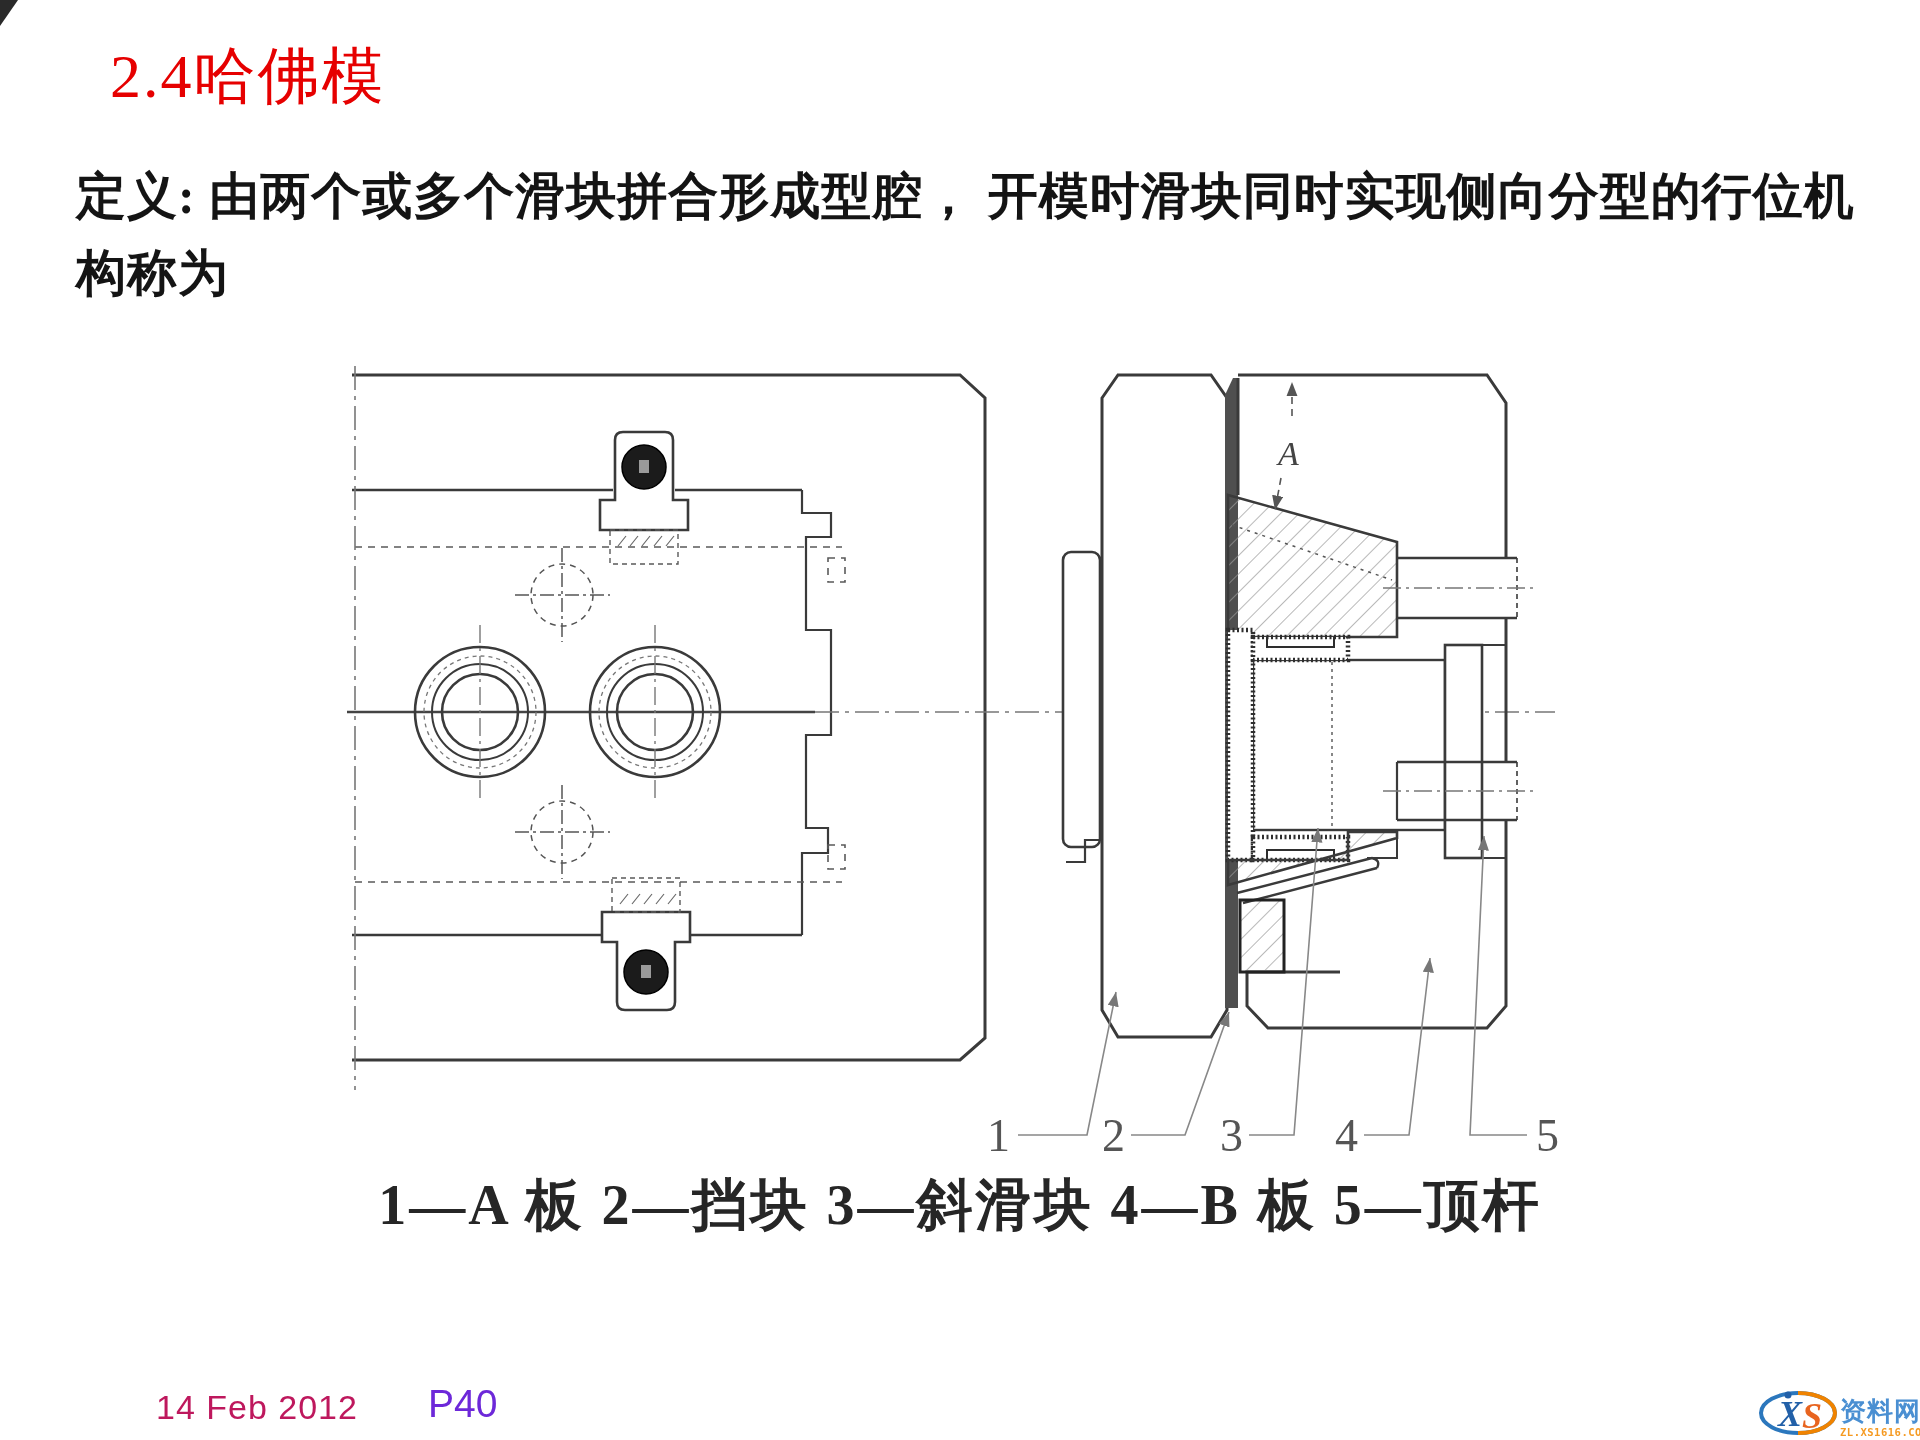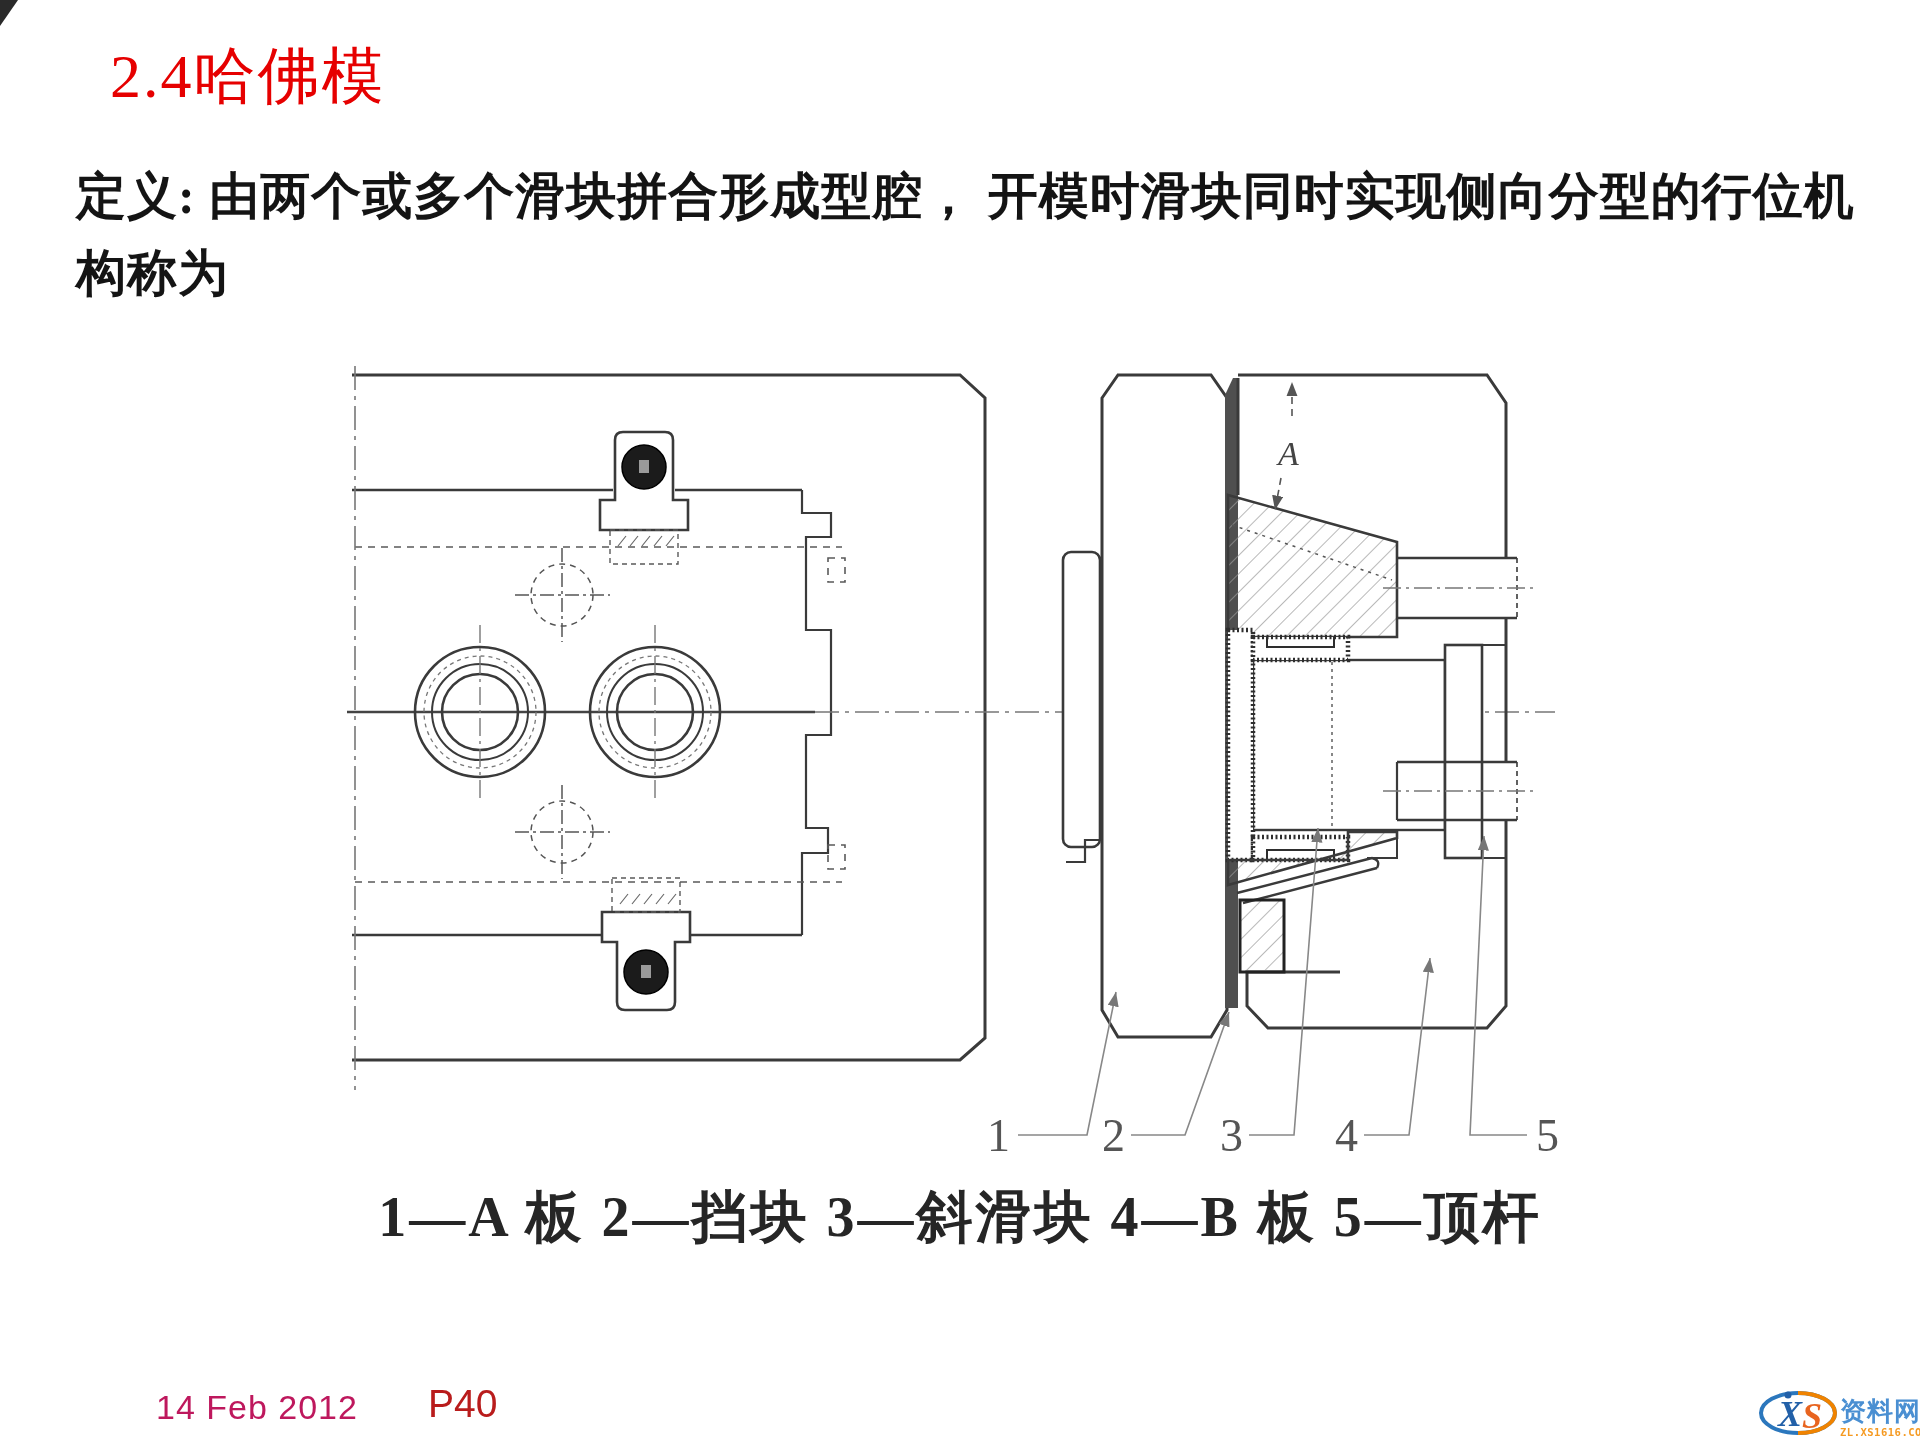--- a/index.html
+++ b/index.html
@@ -15,31 +15,31 @@
     position:absolute;left:110px;top:34px;
     font-size:62px;font-weight:400;color:#e60000;letter-spacing:2px;
   }
   .definition{
     position:absolute;left:76px;top:158px;width:1820px;
     font-size:50px;font-weight:600;color:#141414;line-height:77px;letter-spacing:1px;
   }
   .diagram-wrap{position:absolute;left:280px;top:300px;width:1300px;height:860px;}
   .diagram-caption{
     position:absolute;left:100px;top:1168px;width:1720px;text-align:center;
-    font-size:56px;font-weight:600;color:#262626;letter-spacing:3px;margin-top:12px;
+    font-size:56px;font-weight:600;color:#262626;letter-spacing:3px;
   }
   .footer-date{
     position:absolute;left:156px;top:1388px;
     font-family:"Liberation Sans","DejaVu Sans",sans-serif;
     font-size:34px;color:#be185d;letter-spacing:1px;
   }
   .page-number{
     position:absolute;left:428px;top:1382px;
     font-family:"Liberation Sans","DejaVu Sans",sans-serif;
-    font-size:39px;color:#b91c1c;
+    font-size:39px;color:#6d28d9;
   }
   .watermark{position:absolute;left:1756px;top:1378px;width:164px;height:62px;}
 </style>
 </head>
 <body>
 
 <div class="corner-mark"></div>
 
 <div class="slide-title">2.4哈佛模</div>
 

